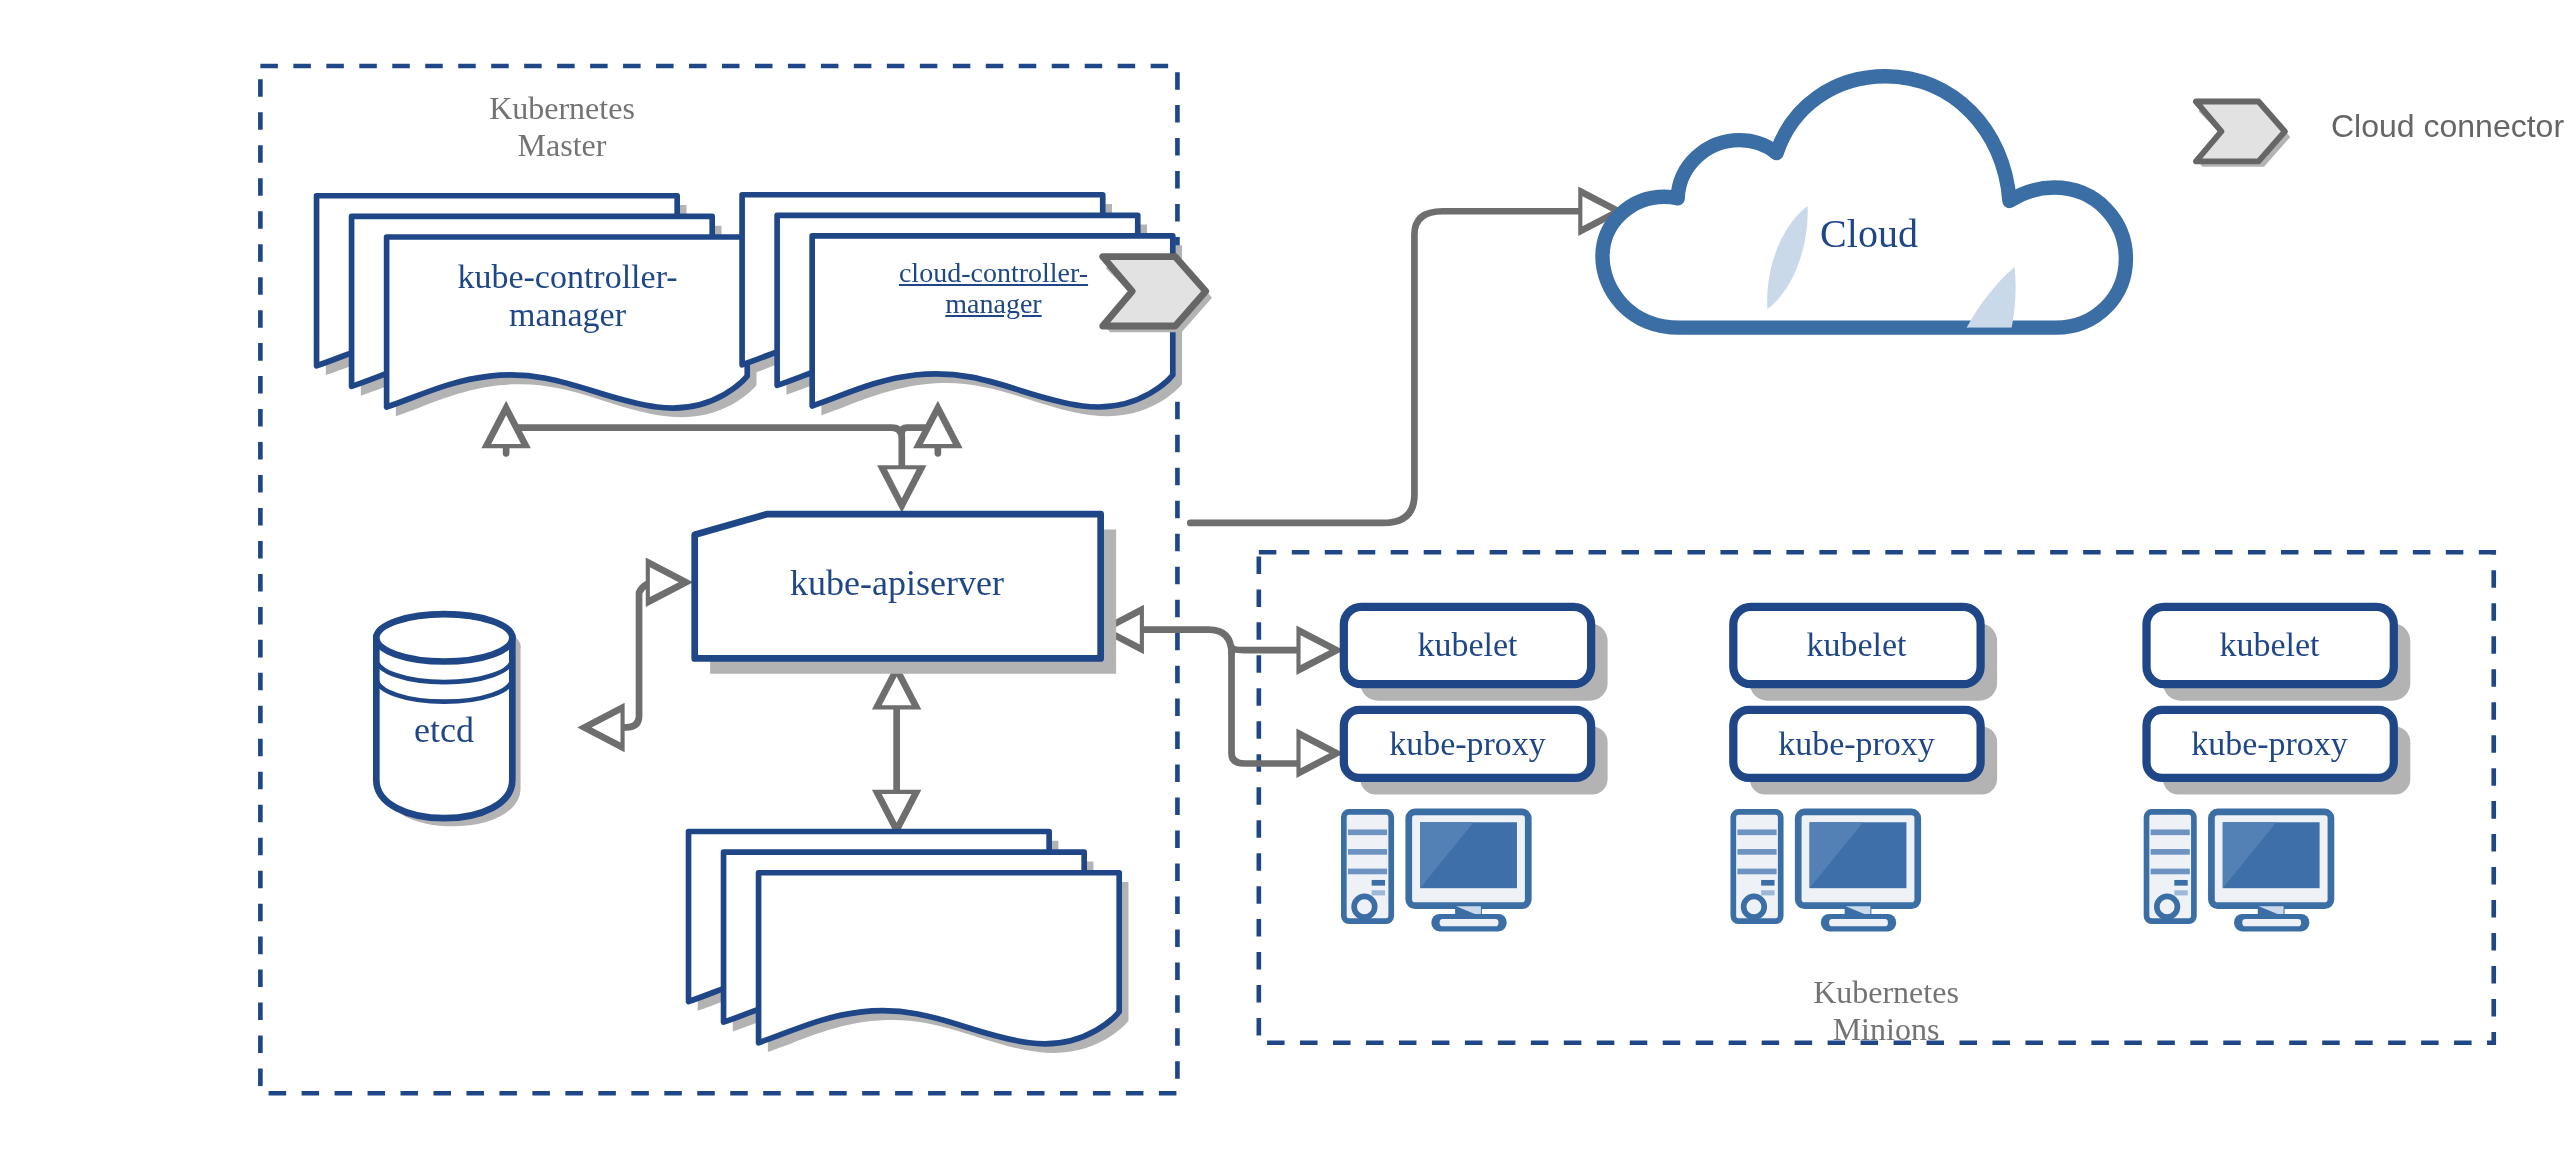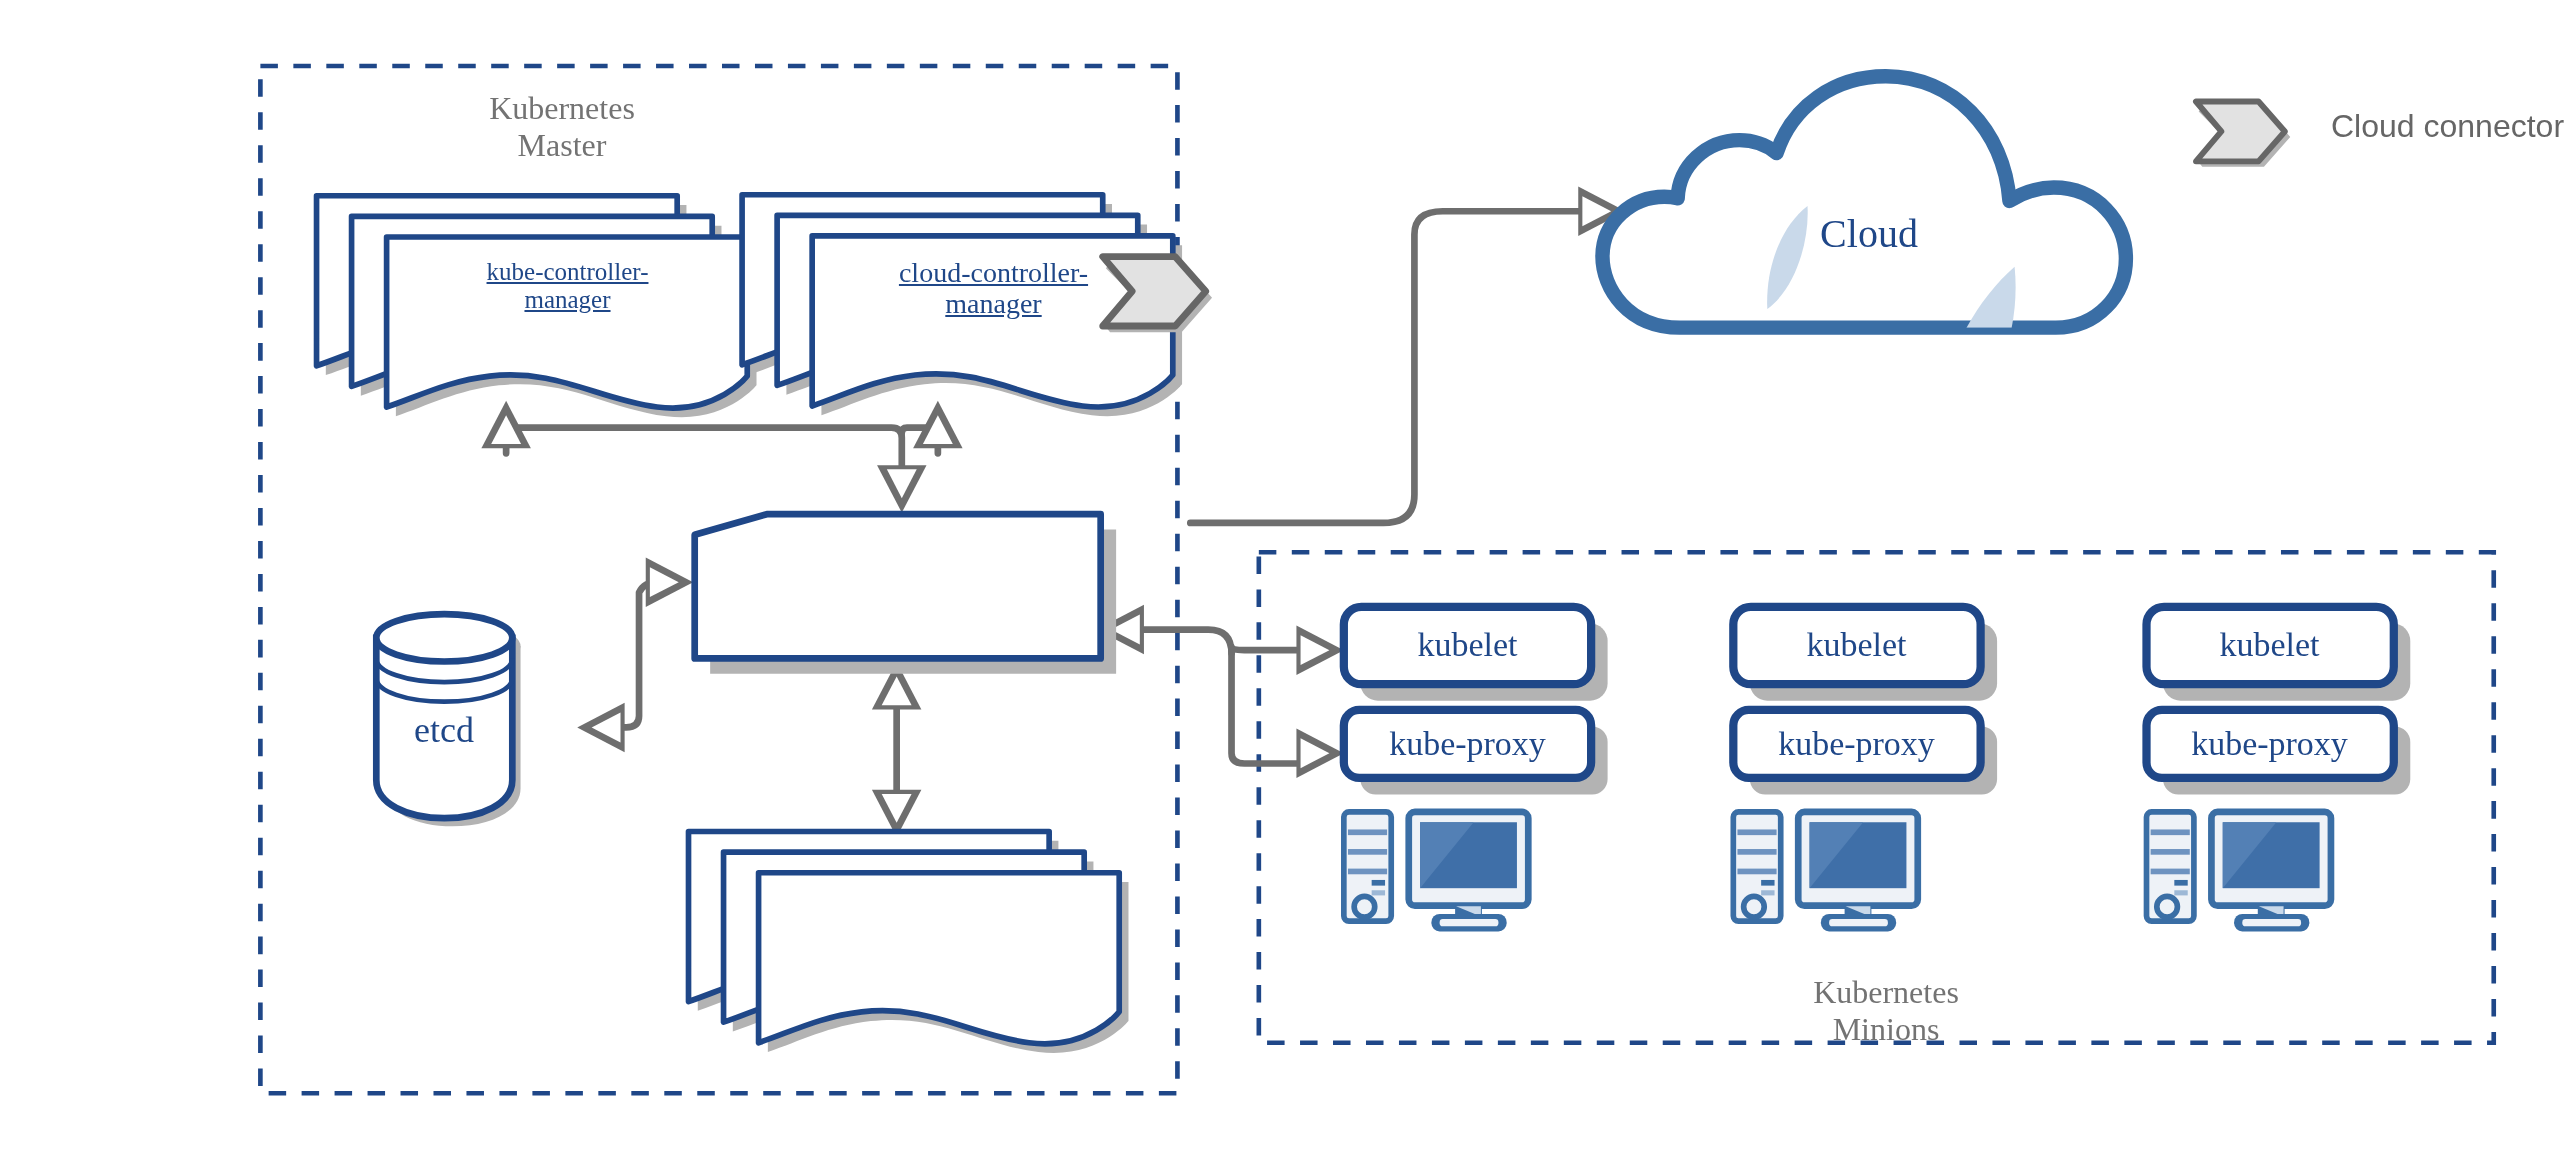--- a/index.html
+++ b/index.html
@@ -322,26 +322,27 @@
       <use href="#chevron-icon"></use>
     </g>
   </svg>
 
   <div class="group-label" style="left:361px; top:90px; width:402px; font-size:32px;">Kubernetes
 Master</div>
 
   <div class="group-label" style="left:1685px; top:974px; width:402px; font-size:32px;">Kubernetes
 Minions</div>
 
-  <div class="node-label" style="left:387px; top:258px; width:361px; font-size:25px;text-decoration:underline;">kube-controller-
+  <div class="node-label" style="left:387px; top:258px; width:361px; font-size:34px;">kube-controller-
 manager</div>
 
   <div class="node-label" style="left:813px; top:257px; width:361px; font-size:28px;text-decoration:underline;">cloud-controller-
 manager</div>
 
+  <div class="node-label" style="left:694px; top:563px; width:406px; font-size:36px;">kube-apiserver</div>
 
   <div class="node-label" style="left:376px; top:710px; width:136px; font-size:36px;">etcd</div>
 
 
   <div class="node-label" style="left:1761px; top:212px; width:216px; font-size:40px;">Cloud</div>
 
   <div class="node-label" style="left:1344px; top:626px; width:247px; font-size:34px;">kubelet</div>
   <div class="node-label" style="left:1344px; top:725px; width:247px; font-size:34px;">kube-proxy</div>
 
   <div class="node-label" style="left:1733px; top:626px; width:247px; font-size:34px;">kubelet</div>

